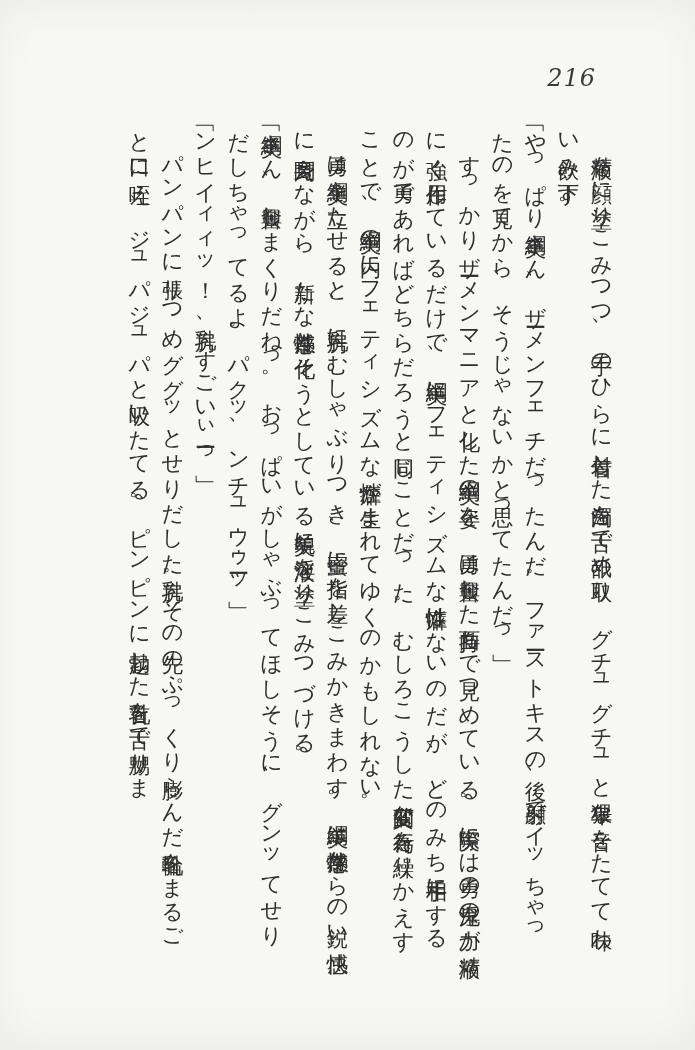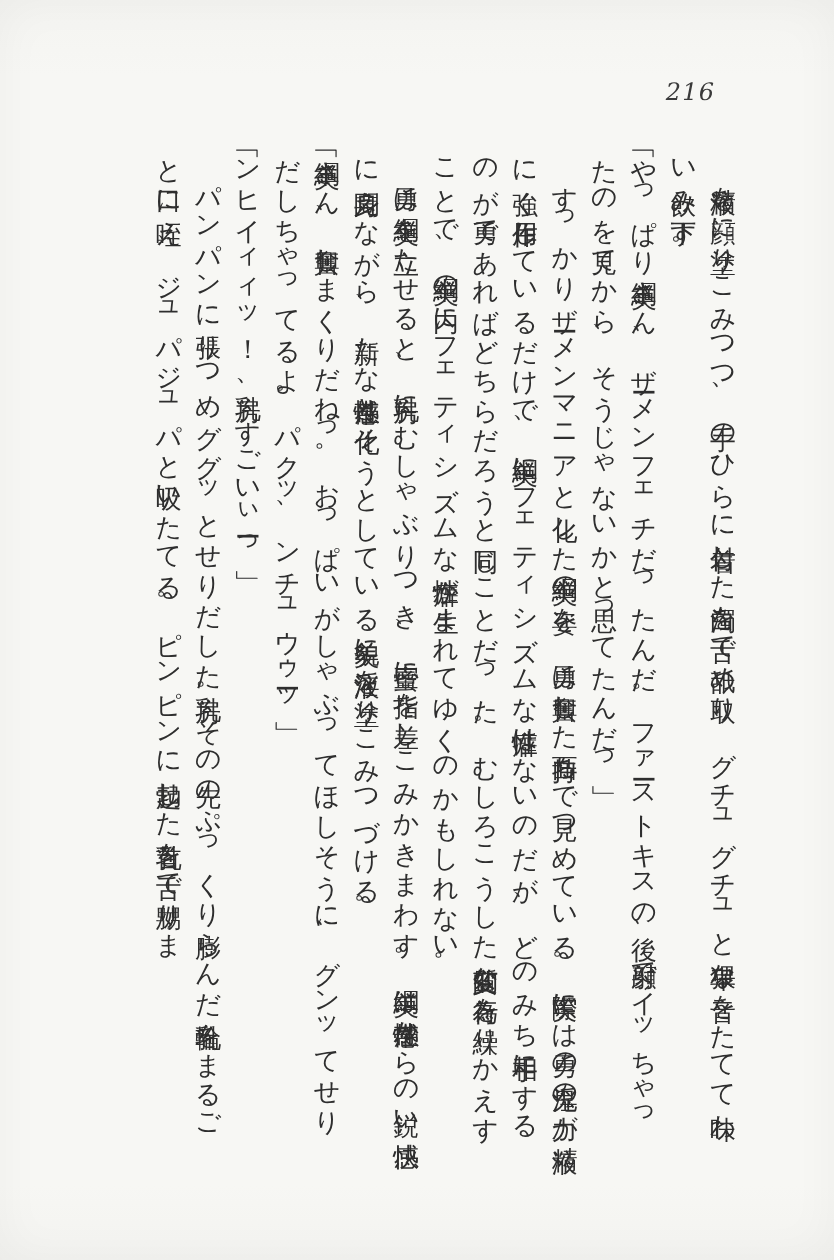--- a/index.html
+++ b/index.html
@@ -17,21 +17,21 @@
   .book-page {
     position: absolute;
     inset: 0;
     background: linear-gradient(180deg, #f4f4f1 0%, #f7f7f4 6%, #f7f7f4 94%, #f3f3f0 100%);
     box-shadow: inset 0 0 40px rgba(0,0,0,0.04);
   }
   .page-number {
     position: absolute;
     top: 64px;
     right: 99px;
-    font-size: 20px;
+    font-size: 24px;
     font-style: italic;
     letter-spacing: 1px;
     color: #3a3a3a;
   }
   .text-block {
     position: absolute;
     top: 118px;
     right: 77px;
     height: 833px;
     writing-mode: vertical-rl;

